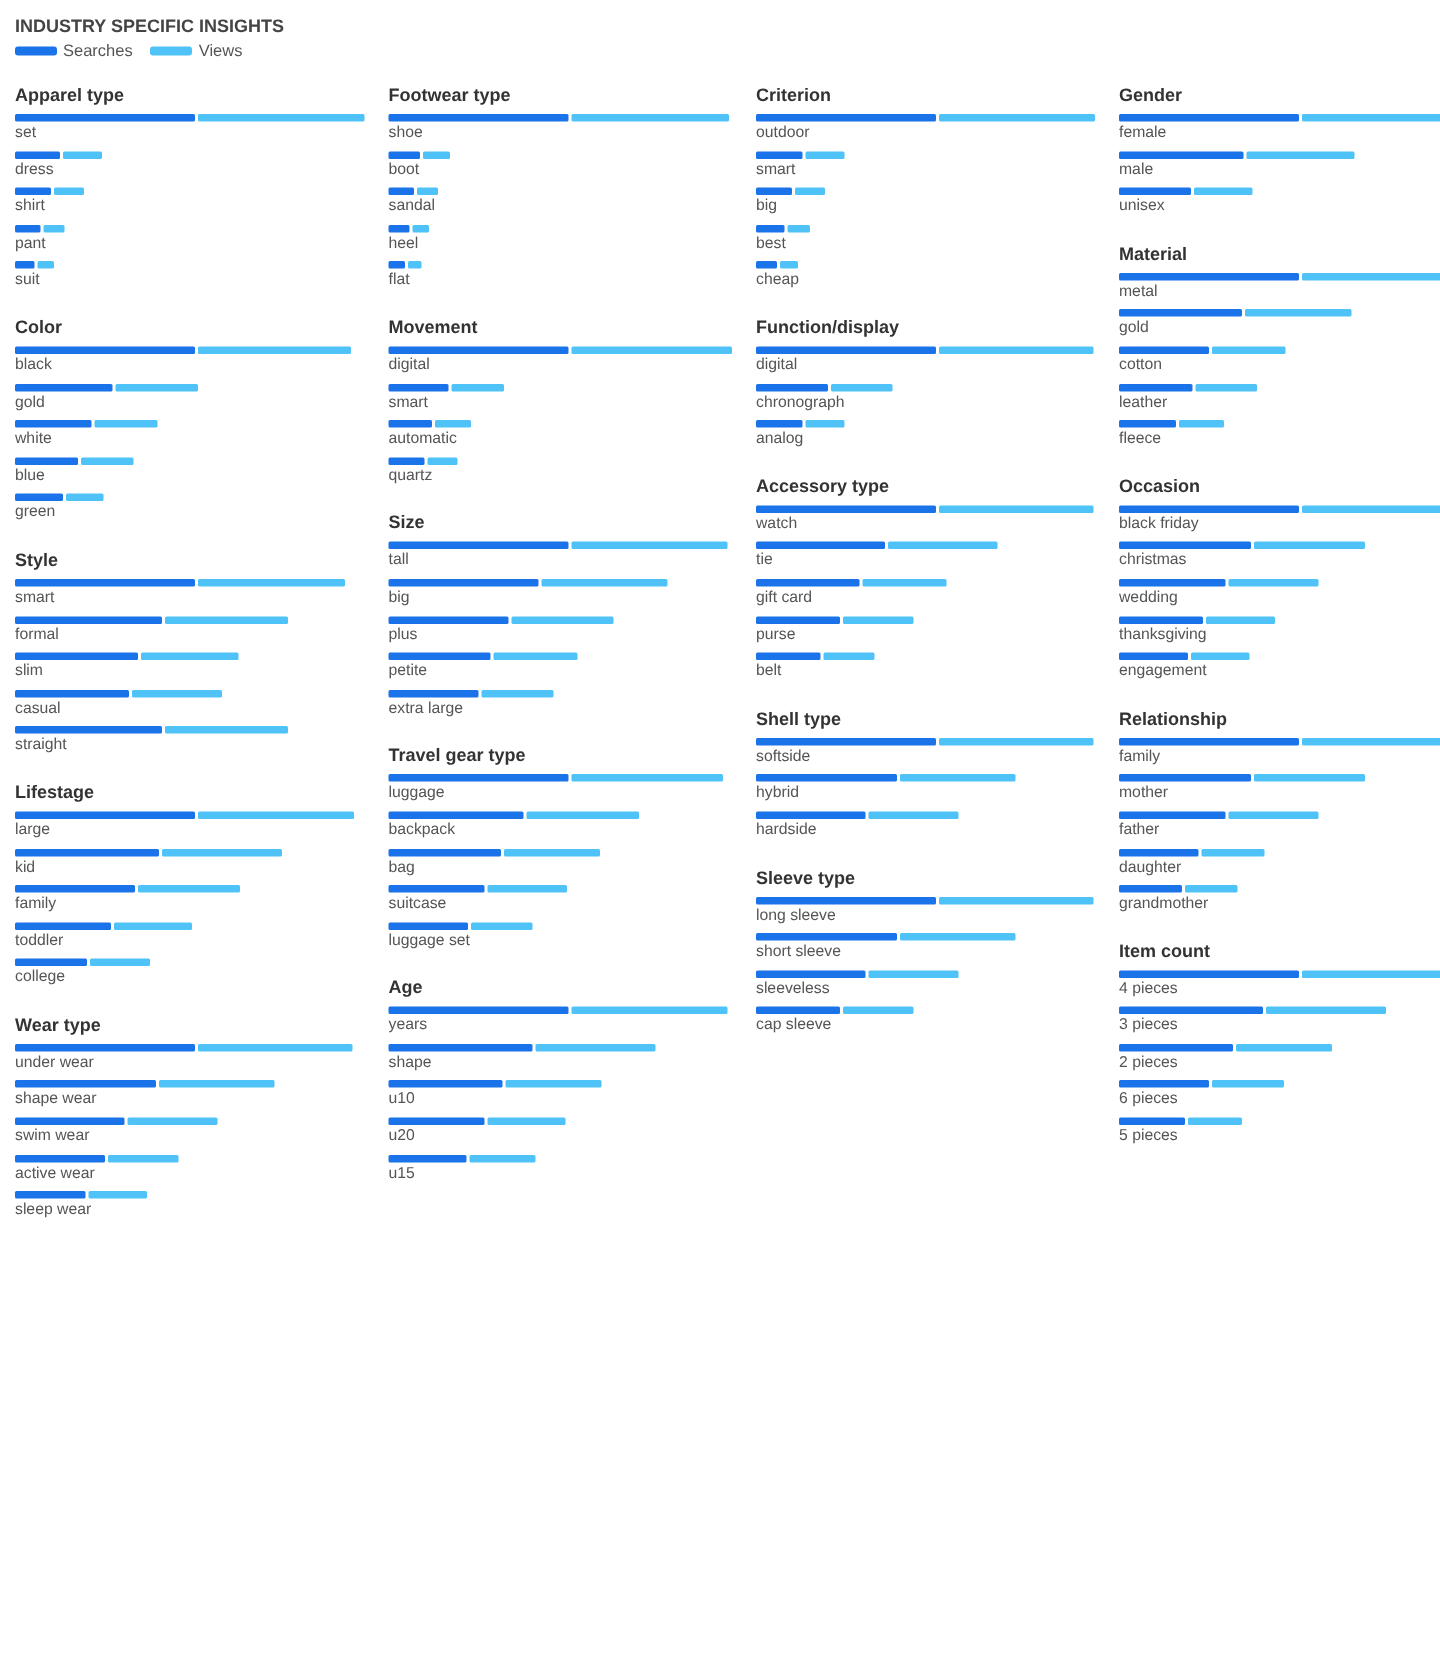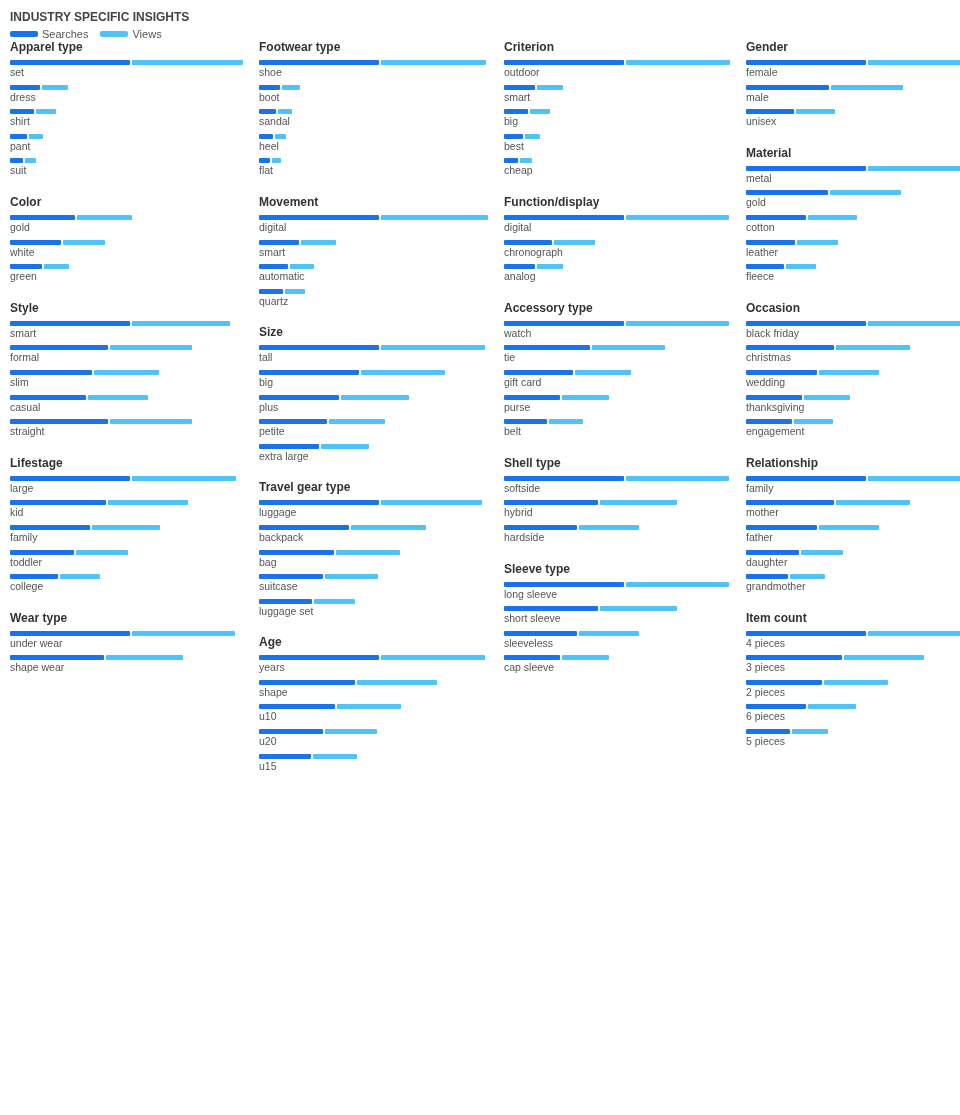--- a/index.html
+++ b/index.html
@@ -3,21 +3,21 @@
   <meta charset="utf-8">
   <style>
     * { margin: 0; padding: 0; box-sizing: border-box; }
     body {
       font-family: Arial, sans-serif;
       font-size: 11px;
       color: #333;
       background: #fff;
       padding: 10px;
     }
-    .header { }
+    .header { margin-bottom: 16px; }
     .header-title { font-size: 12px; font-weight: bold; color: #444; margin-bottom: 4px; }
     .legend { display: flex; align-items: center; gap: 12px; font-size: 11px; color: #555; }
     .legend-item { display: flex; align-items: center; gap: 4px; }
     .legend-bar-searches { width: 28px; height: 6px; background: #1a73e8; border-radius: 2px; }
     .legend-bar-views { width: 28px; height: 6px; background: #4fc3f7; border-radius: 2px; }
 
     .main-grid {
       display: grid;
       grid-template-columns: repeat(4, 1fr);
       gap: 0 16px;
@@ -90,34 +90,48 @@
             <div class="bar-searches" style="width: 13px;"></div>
             <div class="bar-views" style="width: 11px;"></div>
           </div>
           <div class="bar-item-label">suit</div>
         </div>
       </div>
       <div class="section">
         <div class="section-title">Color</div>
         <div class="bar-item">
           <div class="bar-row">
+            <div class="bar-searches" style="width: 120px;"></div>
+            <div class="bar-views" style="width: 102px;"></div>
+          </div>
+          <div class="bar-item-label">black</div>
+        </div>
+        <div class="bar-item">
+          <div class="bar-row">
             <div class="bar-searches" style="width: 65px;"></div>
             <div class="bar-views" style="width: 55px;"></div>
           </div>
           <div class="bar-item-label">gold</div>
         </div>
         <div class="bar-item">
           <div class="bar-row">
             <div class="bar-searches" style="width: 51px;"></div>
             <div class="bar-views" style="width: 42px;"></div>
           </div>
           <div class="bar-item-label">white</div>
         </div>
         <div class="bar-item">
           <div class="bar-row">
+            <div class="bar-searches" style="width: 42px;"></div>
+            <div class="bar-views" style="width: 35px;"></div>
+          </div>
+          <div class="bar-item-label">blue</div>
+        </div>
+        <div class="bar-item">
+          <div class="bar-row">
             <div class="bar-searches" style="width: 32px;"></div>
             <div class="bar-views" style="width: 25px;"></div>
           </div>
           <div class="bar-item-label">green</div>
         </div>
       </div>
       <div class="section">
         <div class="section-title">Style</div>
         <div class="bar-item">
           <div class="bar-row">
@@ -201,20 +215,41 @@
             <div class="bar-views" style="width: 103px;"></div>
           </div>
           <div class="bar-item-label">under wear</div>
         </div>
         <div class="bar-item">
           <div class="bar-row">
             <div class="bar-searches" style="width: 94px;"></div>
             <div class="bar-views" style="width: 77px;"></div>
           </div>
           <div class="bar-item-label">shape wear</div>
+        </div>
+        <div class="bar-item">
+          <div class="bar-row">
+            <div class="bar-searches" style="width: 73px;"></div>
+            <div class="bar-views" style="width: 60px;"></div>
+          </div>
+          <div class="bar-item-label">swim wear</div>
+        </div>
+        <div class="bar-item">
+          <div class="bar-row">
+            <div class="bar-searches" style="width: 60px;"></div>
+            <div class="bar-views" style="width: 47px;"></div>
+          </div>
+          <div class="bar-item-label">active wear</div>
+        </div>
+        <div class="bar-item">
+          <div class="bar-row">
+            <div class="bar-searches" style="width: 47px;"></div>
+            <div class="bar-views" style="width: 39px;"></div>
+          </div>
+          <div class="bar-item-label">sleep wear</div>
         </div>
       </div>
     </div>
     <div>
       <div class="section">
         <div class="section-title">Footwear type</div>
         <div class="bar-item">
           <div class="bar-row">
             <div class="bar-searches" style="width: 120px;"></div>
             <div class="bar-views" style="width: 105px;"></div>

